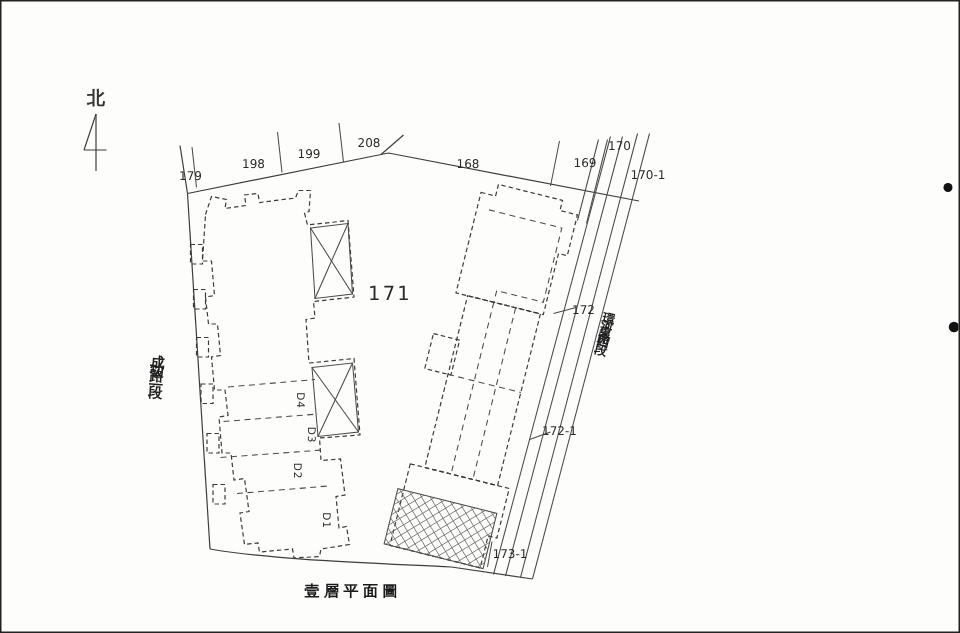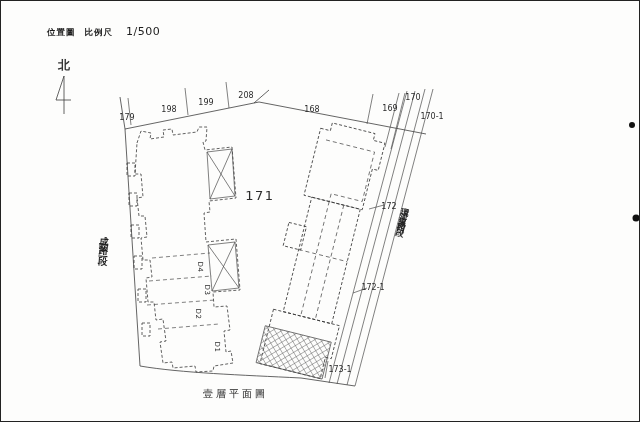--- a/index.html
+++ b/index.html
@@ -26,43 +26,38 @@
     position:absolute;
     writing-mode:vertical-rl;
     text-orientation:upright;
     color:#1f1f1f;
     font-weight:bold;
   }
   .street-west{left:97px;top:227px;font-size:9.5px;letter-spacing:5px;transform:rotate(4deg);transform-origin:top center;}
   .street-east{left:401px;top:201px;font-size:8.5px;letter-spacing:4px;transform:rotate(14deg);transform-origin:top center;}
   .caption{
     position:absolute;left:202px;top:386px;
-    font-size:10px;font-weight:normal;letter-spacing:3px;color:#1a1a1a;
+    font-size:10px;font-weight:bold;letter-spacing:3px;color:#1a1a1a;
   }
   text{fill:#2b2b2b;font-family:"DejaVu Sans","Liberation Sans",sans-serif;}
   .lot-num{font-size:8px;}
   .lot-num-big{font-size:13px;letter-spacing:1.5px;}
   .unit-lbl{font-size:7px;letter-spacing:0.5px;}
   .ln{stroke:#3d3d3d;stroke-width:0.8;fill:none;}
   .ln-thin{stroke:#4a4a4a;stroke-width:0.7;fill:none;}
   .dash{stroke:#3a3a3a;stroke-width:0.8;fill:none;stroke-dasharray:3 2;}
   .dash-thin{stroke:#4a4a4a;stroke-width:0.7;fill:none;stroke-dasharray:4 3;}
   .hatch{stroke:#666;stroke-width:0.5;}
   .dot{fill:#111;}
 </style>
 </head>
 <body>
 
 <div class="page">
 
-  <div class="header">
-    <span class="h-term">位置圖</span>
-    <span class="h-term">比例尺</span>
-    <span class="h-scale">1/500</span>
-  </div>
 
   <div class="north-box">
     <div class="north-char">北</div>
     <svg width="26" height="42">
       <line x1="13" y1="2" x2="13" y2="40" class="ln"></line>
       <line x1="13" y1="2" x2="5" y2="26" class="ln"></line>
       <line x1="5" y1="26" x2="20" y2="26" class="ln"></line>
     </svg>
   </div>
 

